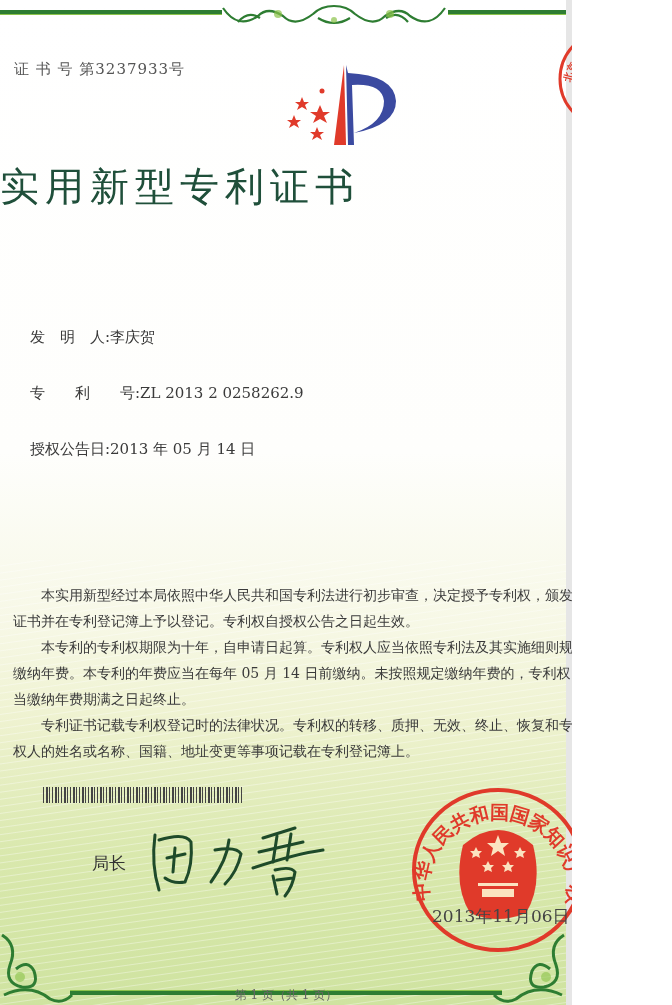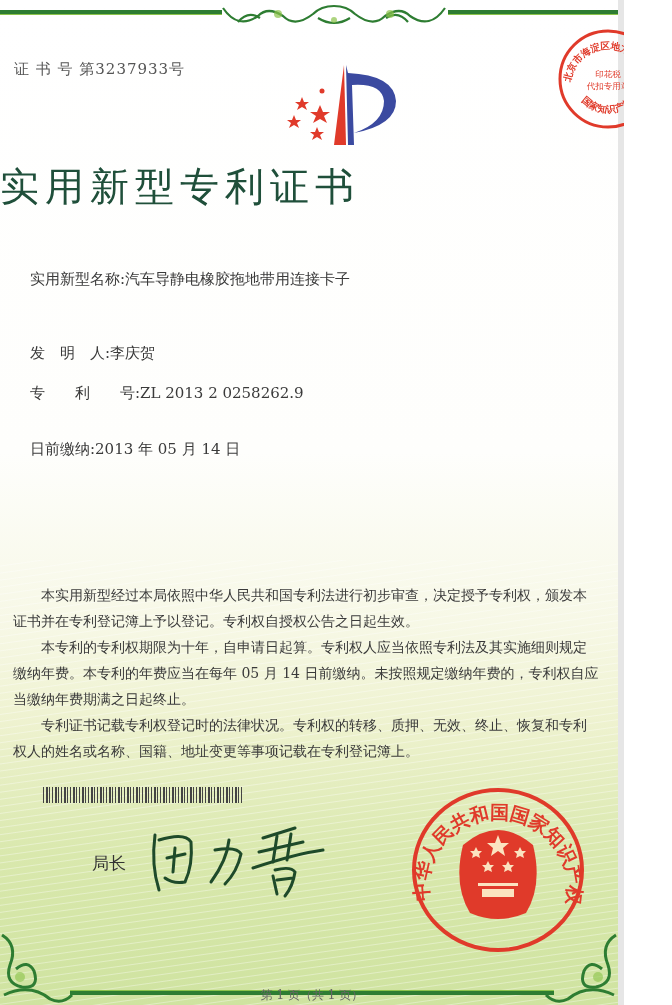--- a/index.html
+++ b/index.html
@@ -1,19 +1,20 @@
 <!DOCTYPE html>
 <html><head>
 <meta charset="utf-8">
 <style>
   html, body { margin:0; padding:0; }
   body { width:672px; height:1005px; overflow:hidden; font-family:"DejaVu Serif", serif; }
   .page {
-    position:relative; width:624px; height:1005px; overflow:hidden;
+    position:relative; width:540px; height:1005px; overflow:hidden;
     background: linear-gradient(to bottom, #ffffff 0%, #fefefc 45%, #f7f8e6 62%, #eef2cf 72%, #d9e8ad 85%, #cfe3a0 100%);
+    padding-left: 32px;
   }
   .waves {
     position:absolute; left:0; right:0; top:560px; bottom:0;
     background: repeating-linear-gradient(172deg, rgba(255,255,255,0) 0px, rgba(255,255,255,0) 5px, rgba(255,255,255,0.45) 6px, rgba(255,255,255,0) 7px);
     opacity:0.8;
   }
   .right-edge { position:absolute; right:0; top:0; bottom:0; width:6px; background:#e6e6e6; }
   .top-rule { position:absolute; top:10px; height:4px; background:#2e7d32; border-bottom:1px solid #8bc34a; }
   .bottom-rule { position:absolute; bottom:10px; left:70px; right:70px; height:4px; background:#2e7d32; border-top:1px solid #8bc34a; }
   .ornament-top { position:absolute; top:0; left:218px; width:232px; height:30px; }
@@ -77,31 +78,28 @@
       <polygon points="22,50 24,55 29,55 25,58 27,63 22,60 17,63 19,58 15,55 20,55"></polygon>
       <polygon points="45,62 47,67 52,67 48,70 50,75 45,72 40,75 42,70 38,67 43,67"></polygon>
       <circle cx="50" cy="26" r="2.5"></circle>
       <polygon points="62,80 72,0 74,80"></polygon>
     </g>
     <path d="M74 0 L76 80 L82 80 L80 20 Q110 18 112 36 Q112 58 82 68 Q124 60 124 36 Q122 10 76 8 Z" fill="#3b4aa0"></path>
   </svg>
 
   <div class="title">实用新型专利证书</div>
 
-  <div class="field" style="top:270px">
-    <span class="lbl">实用新型名称:</span><span>汽车导静电橡胶拖地带用连接卡子</span>
-  </div>
-  <div class="field" style="top:344px">
+  <div class="field" style="top:328px">
     <span class="lbl">发　明　人:</span><span>李庆贺</span>
   </div>
   <div class="field" style="top:384px">
     <span class="lbl">专　　利　　号:</span><span>ZL 2013 2 0258262.9</span>
   </div>
   <div class="field" style="top:440px">
-    <span class="lbl">日前缴纳:</span><span>2013 年 05 月 14 日</span>
+    <span class="lbl">授权公告日:</span><span>2013 年 05 月 14 日</span>
   </div>
 
   <div class="body-text" style="top:582px">
     <p>本实用新型经过本局依照中华人民共和国专利法进行初步审查，决定授予专利权，颁发本证书并在专利登记簿上予以登记。专利权自授权公告之日起生效。</p>
     <p>本专利的专利权期限为十年，自申请日起算。专利权人应当依照专利法及其实施细则规定缴纳年费。本专利的年费应当在每年 05 月 14 日前缴纳。未按照规定缴纳年费的，专利权自应当缴纳年费期满之日起终止。</p>
     <p>专利证书记载专利权登记时的法律状况。专利权的转移、质押、无效、终止、恢复和专利权人的姓名或名称、国籍、地址变更等事项记载在专利登记簿上。</p>
   </div>
 
   <div class="barcode"></div>
 
@@ -132,20 +130,21 @@
     <g fill="#fbe3c0">
       <polygon points="90,50 93,58 101,58 95,63 97,71 90,66 83,71 85,63 79,58 87,58"></polygon>
       <polygon points="68,62 70,66 74,66 71,69 72,73 68,71 64,73 65,69 62,66 66,66"></polygon>
       <polygon points="112,62 114,66 118,66 115,69 116,73 112,71 108,73 109,69 106,66 110,66"></polygon>
       <polygon points="80,76 82,80 86,80 83,83 84,87 80,85 76,87 77,83 74,80 78,80"></polygon>
       <polygon points="100,76 102,80 106,80 103,83 104,87 100,85 96,87 97,83 94,80 98,80"></polygon>
       <rect x="70" y="98" width="40" height="3"></rect>
       <rect x="74" y="104" width="32" height="8"></rect>
     </g>
   </svg>
+  <div class="stamp-date">2013年11月06日</div>
 
   <svg class="corner" style="left:0" viewBox="0 0 75 80">
     <g fill="none" stroke="#2e7d32" stroke-width="3">
       <path d="M2 10 Q18 20 10 40 Q4 58 22 62 Q40 64 34 46 Q28 34 16 44"></path>
       <path d="M4 70 Q30 58 50 74 Q62 80 72 70"></path>
     </g>
     <g fill="#8bc34a" opacity="0.6">
         <circle cx="20" cy="52" r="5"></circle>
       </g>
   </svg>

